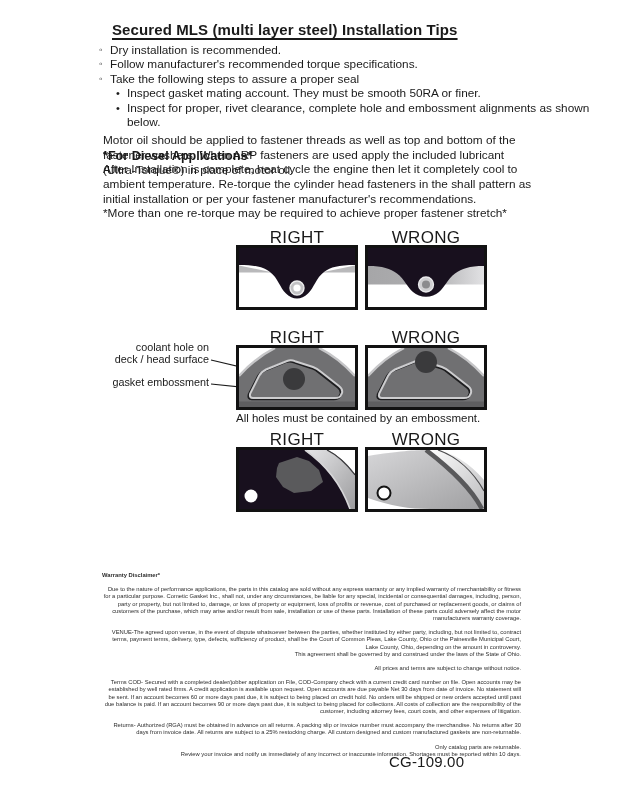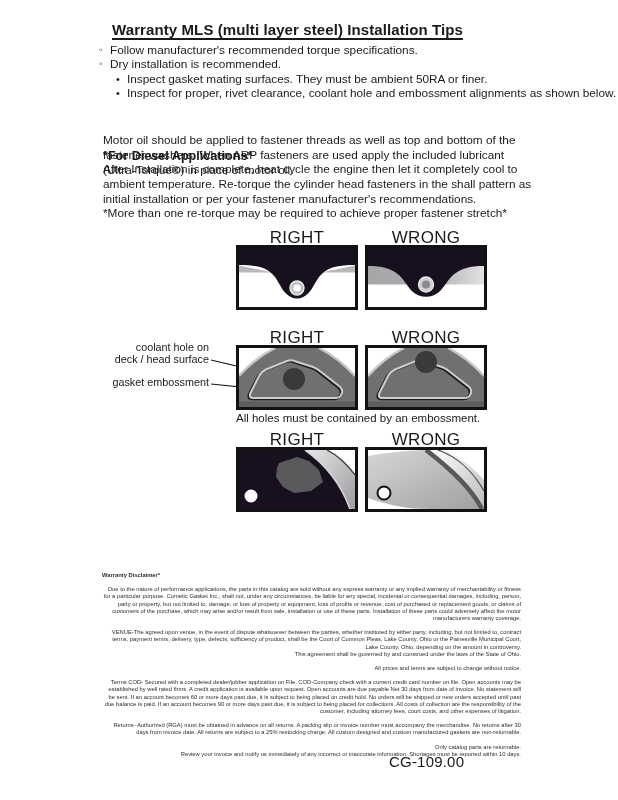--- a/index.html
+++ b/index.html
@@ -36,28 +36,29 @@
   .legal { left:102px; top:572px; width:419px; font-size:5.8px; line-height:7.2px; color:#2d2d2d; }
   .legal .lh { font-weight:700; margin:0 0 7px 0; }
   .legal p { margin:0 0 7px 0; }
   .footer-code { left:389px; top:753px; font-size:15px; letter-spacing:0.2px; }
 </style>
 </head>
 <body>
 
 <div class="page">
 
-  <div class="abs title">Warranty MLS (multi layer steel) Installation Tips</div>
+  <div class="abs title">Secured MLS (multi layer steel) Installation Tips</div>
 
   <div class="abs bullets">
     <ul>
+      <li class="b1">Dry installation is recommended.</li>
       <li class="b1">Follow manufacturer's recommended torque specifications.</li>
-      <li class="b1">Dry installation is recommended.</li>
-      <li class="b2">Inspect gasket mating surfaces.  They must be ambient 50RA or finer.</li>
-      <li class="b2">Inspect for proper, rivet clearance, coolant hole and embossment alignments as shown below.</li>
+      <li class="b1">Take the following steps to assure a proper seal</li>
+      <li class="b2">Inspect gasket mating account.  They must be smooth 50RA or finer.</li>
+      <li class="b2">Inspect for proper, rivet clearance, complete hole and embossment alignments as shown below.</li>
     </ul>
   </div>
 
   <div class="abs h2">*For Diesel Applications*</div>
   <div class="abs para p1">Motor oil should be applied to fastener threads as well as top and bottom of the fastener washers. When ARP fasteners are used apply the included lubricant (Ultra-Torque®) in place of motor oil.</div>
   <div class="abs para p2">After Installation is complete, heat cycle the engine then let it completely cool to ambient temperature. Re-torque the cylinder head fasteners in the shall pattern as initial installation or per your fastener manufacturer's recommendations.</div>
   <div class="abs para p3">*More than one re-torque may be required to achieve proper fastener stretch*</div>
 
   <div class="abs dlabel" style="left:236px; top:228px;">RIGHT</div>
   <div class="abs dlabel" style="left:365px; top:228px;">WRONG</div>

